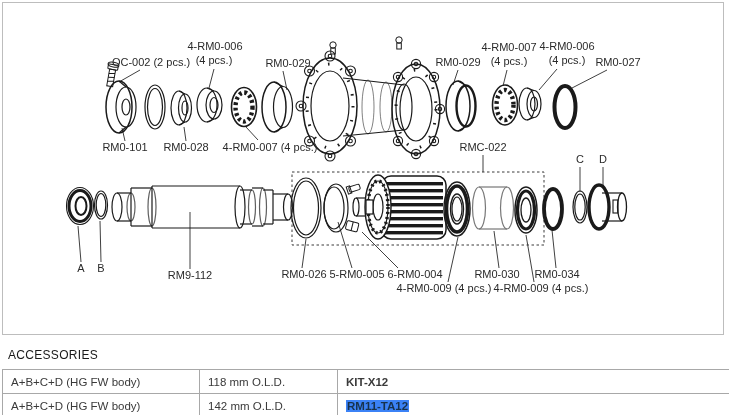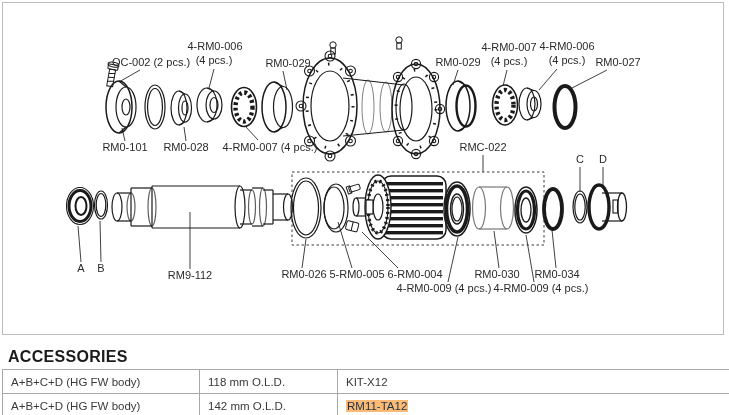--- a/index.html
+++ b/index.html
@@ -9,33 +9,33 @@
   }
   .frame{
     position:absolute;left:2px;top:2px;width:722px;height:333px;
     border:1px solid #bdbdbd;box-sizing:border-box;pointer-events:none;
   }
   svg{position:absolute;left:0;top:0;}
   svg text{
     font-family:"Liberation Sans", sans-serif;font-size:11px;fill:#2a2a2a;
   }
   .acc-title{
-    position:absolute;left:8px;top:348px;font-size:16px;font-weight:bold;
+    position:absolute;left:8px;top:348px;font-size:12px;font-weight:normal;
     color:#1a1a1a;letter-spacing:.3px;text-align:right;
   }
   table.acc{
     position:absolute;left:2px;top:369px;width:725px;
     border-collapse:collapse;table-layout:fixed;font-size:11.5px;color:#3a3a3a;
   }
   table.acc td{
     border:1px solid #a8a8a8;height:21px;padding:1px 8px;
     white-space:nowrap;overflow:hidden;
   }
-  td.c1{width:180px;} td.c2{width:121px;} td.c3{width:376px;}
-  .hl{background:#fdba74;color:#17324d;padding:0 1px;}
+  td.c1{width:180px;} td.c2{width:121px;} td.c3{width:376px;font-weight:bold;}
+  .hl{background:#3b82f6;color:#17324d;padding:0 1px;}
 </style>
 </head>
 <body>
 
 <div class="stage">
   <div class="frame"></div>
 
   <svg width="729" height="344" viewBox="0 0 729 344">
     <g fill="none" stroke="#1a1a1a" stroke-width="1.2">
 

